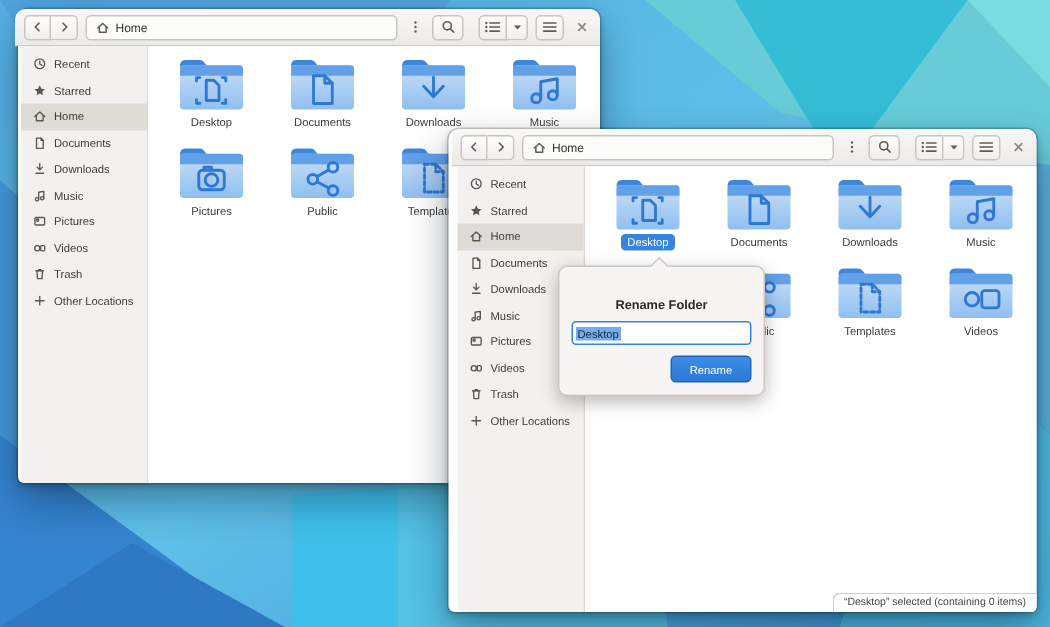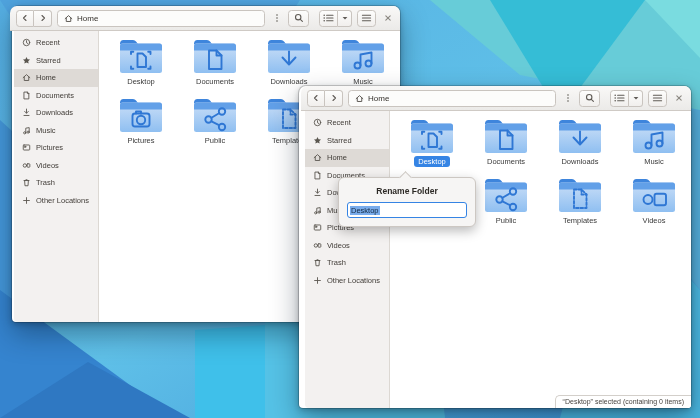--- a/index.html
+++ b/index.html
@@ -63,23 +63,23 @@
   .folder-svg{width:46px;height:38px;}
   .folder-label{
     font-size:7.5px;color:#3a3a3a;margin-top:1px;padding:1px 4px;border-radius:3px;
     max-width:68px;white-space:nowrap;
   }
   .folder-cell.selected .folder-label{background:#3584e4;color:#fff;}
   .emblem-stroke{stroke:#2f77d4;fill:none;stroke-width:1.9;stroke-linecap:round;stroke-linejoin:round;}
 
   
   .popover{
-    position:absolute;left:39px;top:91px;width:138px;box-sizing:border-box;z-index:40;
+    position:absolute;left:73px;top:91px;width:138px;box-sizing:border-box;z-index:40;
     background:#f6f5f4;border:1px solid #ccc7c2;border-radius:6px;
-    box-shadow:0 4px 12px rgba(0,0,0,.28);padding:7px 8px 8px;
+    box-shadow:0 4px 12px rgba(0,0,0,.28);padding:19px 8px 8px;
   }
   .popover::before{
     content:"";position:absolute;top:-4.6px;left:62px;width:8px;height:8px;
     background:#f6f5f4;border-left:1px solid #ccc7c2;border-top:1px solid #ccc7c2;
     transform:rotate(45deg);
   }
   .popover-title{font-size:8.5px;font-weight:bold;color:#2d2a26;text-align:center;margin-top:1px;}
   .popover-input{
     margin-top:6px;height:14px;border:1px solid #3584e4;border-radius:3px;background:#fff;
     display:flex;align-items:center;padding:0 2px;font-size:7.5px;color:#2d2a26;
@@ -705,16 +705,19 @@
           </div>
         </div>
     </div>
   </div>
 
   <div class="popover">
     <div class="popover-title">Rename Folder</div>
     <div class="popover-input">
       <span class="sel-text">Desktop</span>
     </div>
+    <div class="popover-actions">
+      <div class="rename-btn">Rename</div>
+    </div>
   </div>
 
   <div class="statusbar">“Desktop” selected (containing 0 items)</div>
 </div>
 
 </body></html>

